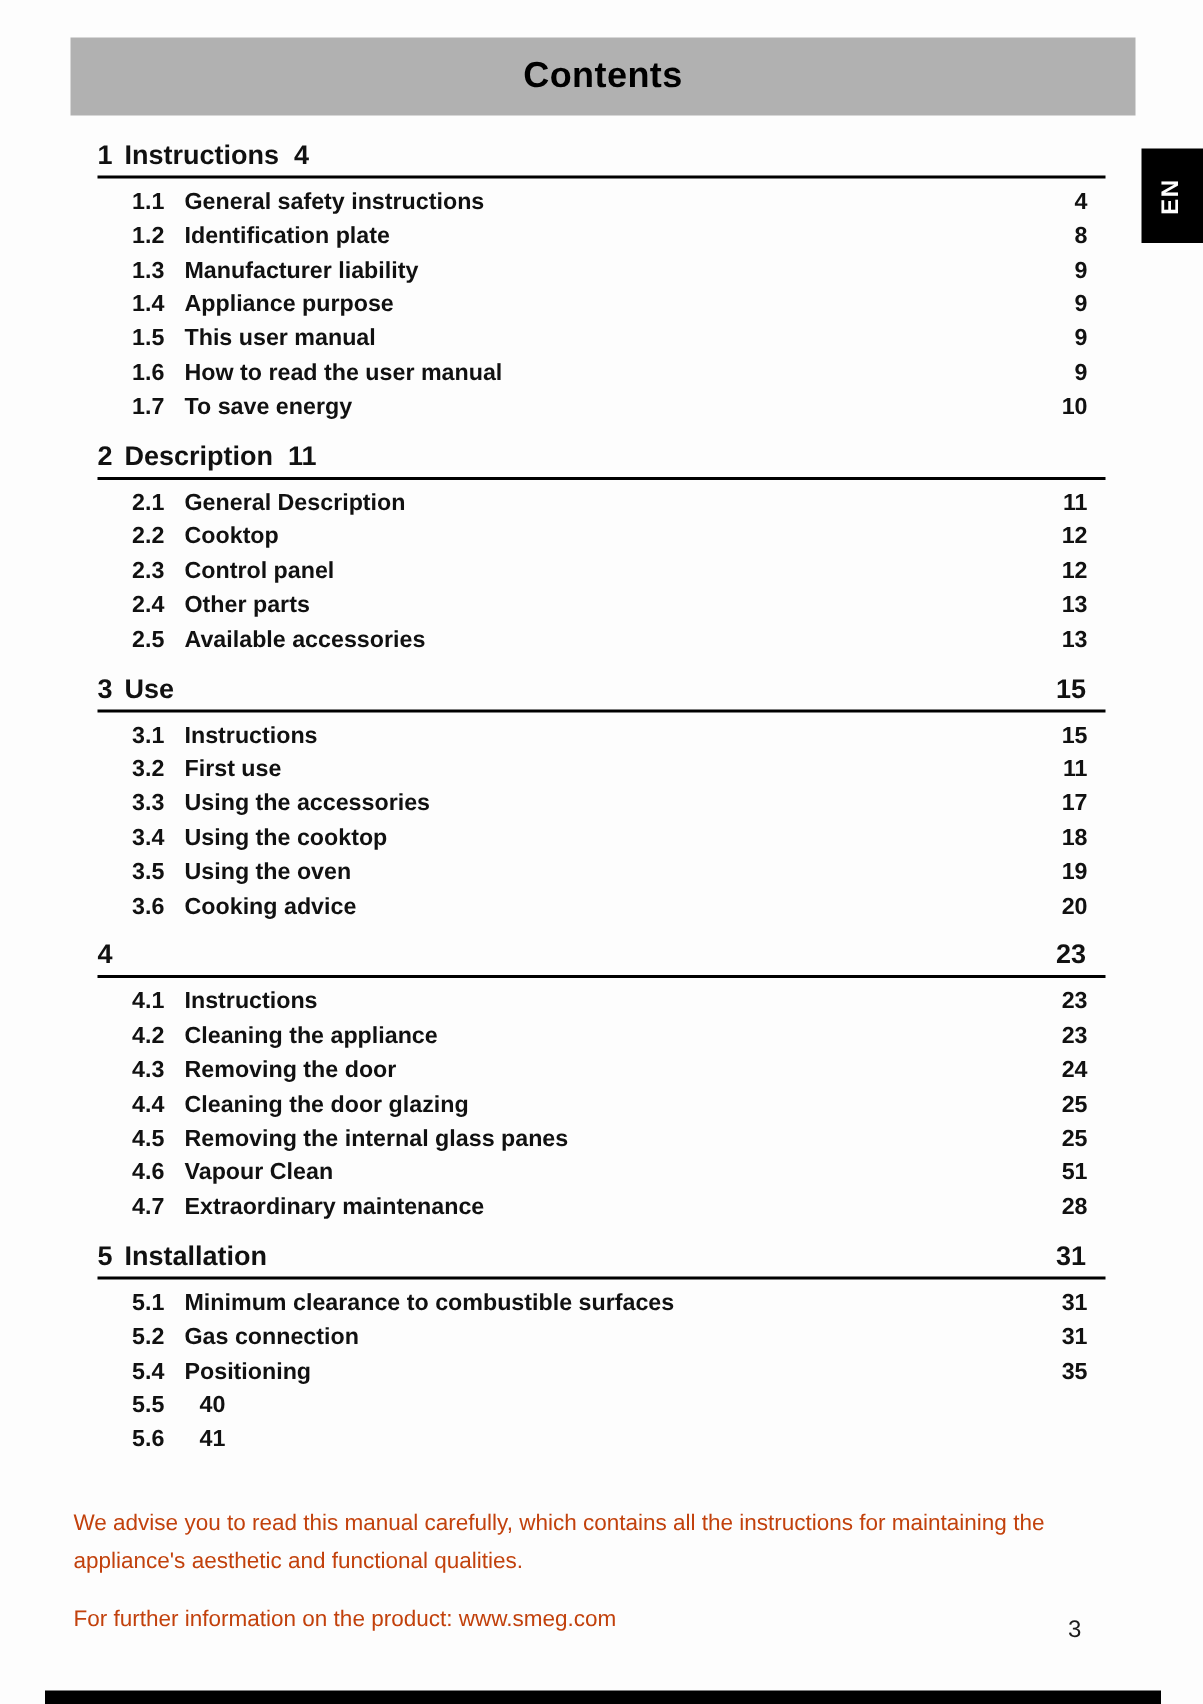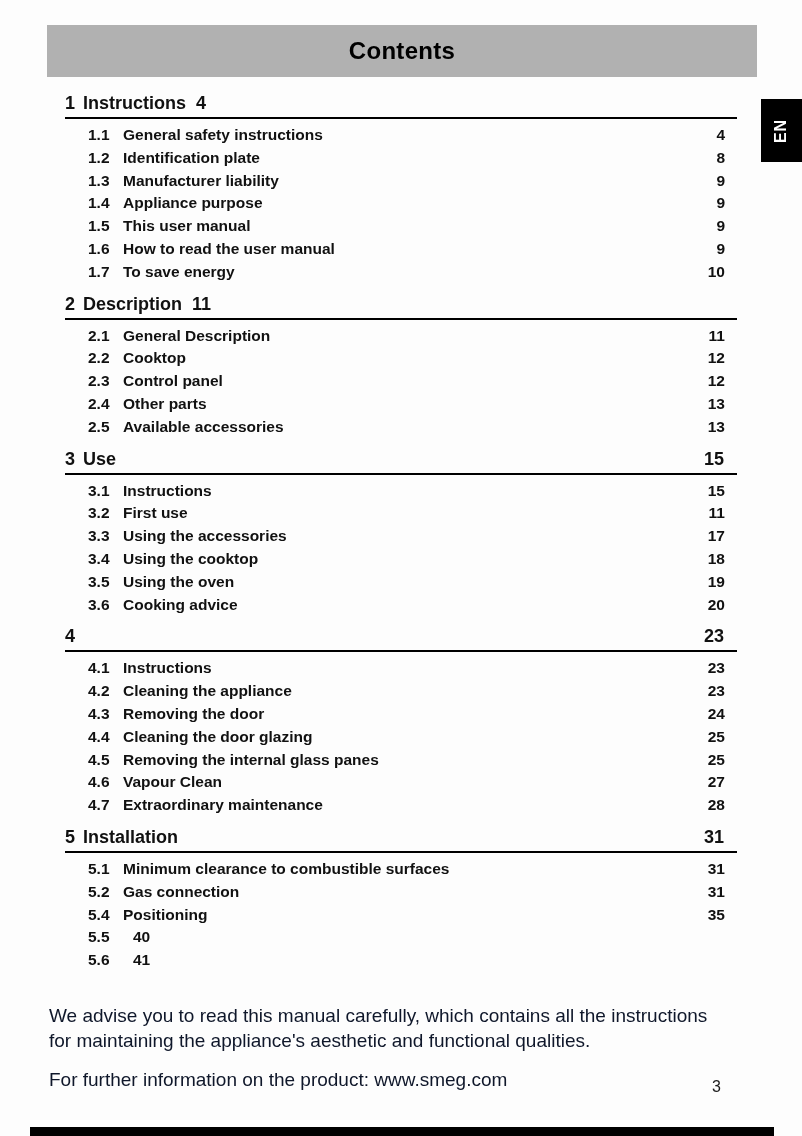--- a/index.html
+++ b/index.html
@@ -88,23 +88,23 @@
   .item-page {
     flex: 0 0 auto;
     margin-left: 10px;
     padding-right: 12px;
   }
   .footer {
     position: absolute;
     left: 49px;
     top: 1003px;
     width: 665px;
-    font-size: 19px;
+    font-size: 15px;
     line-height: 25px;
-    color: #0f172a;
+    color: #c2410c;
   }
   .footer p + p { margin-top: 14px; }
   .page-number {
     position: absolute;
     left: 712px;
     top: 1078px;
     font-size: 16px;
     color: #1c1c1c;
   }
   .bottom-bar {
@@ -267,21 +267,21 @@
           <span class="item-page">25</span>
         </div>
         <div class="toc-item">
           <span class="item-number">4.5</span>
           <span class="item-title">Removing the internal glass panes</span>
           <span class="item-page">25</span>
         </div>
         <div class="toc-item">
           <span class="item-number">4.6</span>
           <span class="item-title">Vapour Clean</span>
-          <span class="item-page">27</span>
+          <span class="item-page">51</span>
         </div>
         <div class="toc-item">
           <span class="item-number">4.7</span>
           <span class="item-title">Extraordinary maintenance</span>
           <span class="item-page">28</span>
         </div>
       </section>
       <section class="toc-section">
         <div class="section-header">
           <span class="section-number">5</span>

